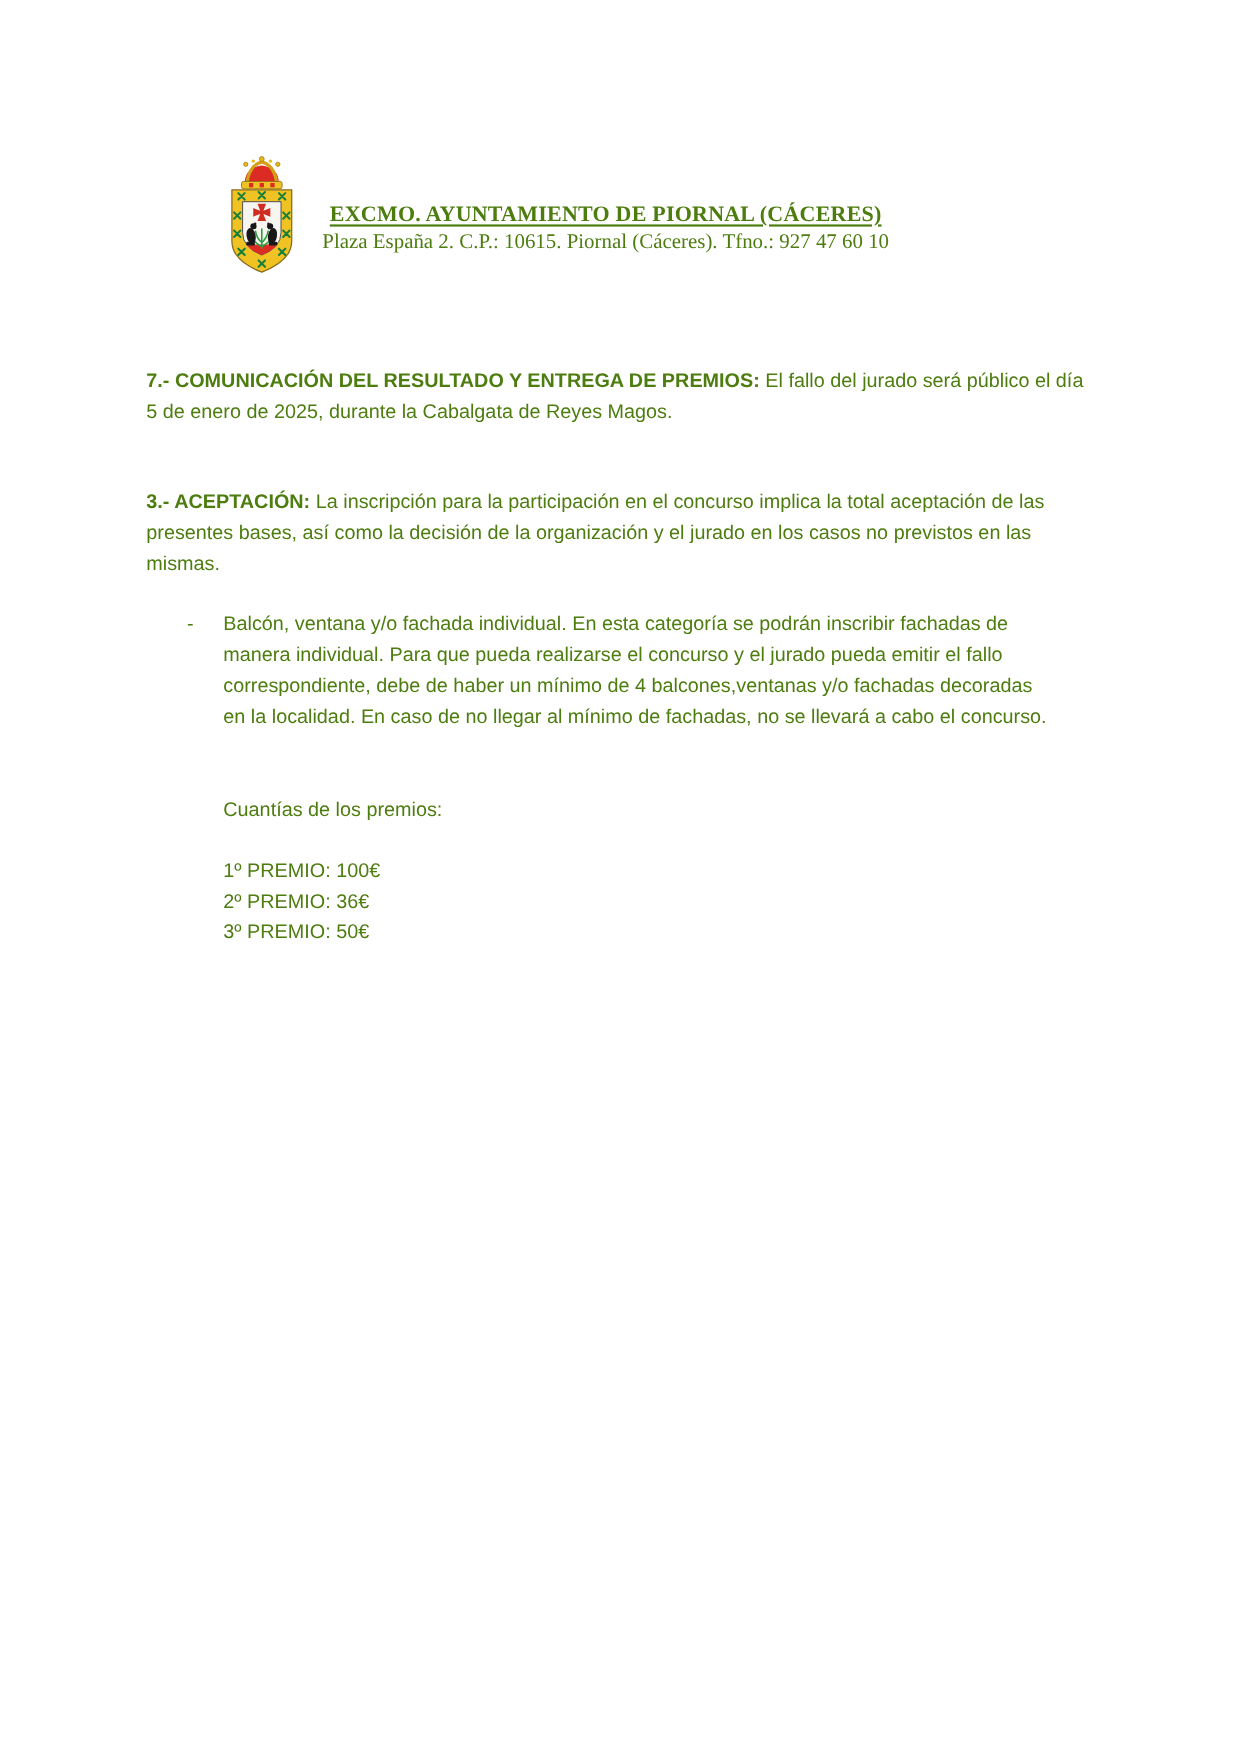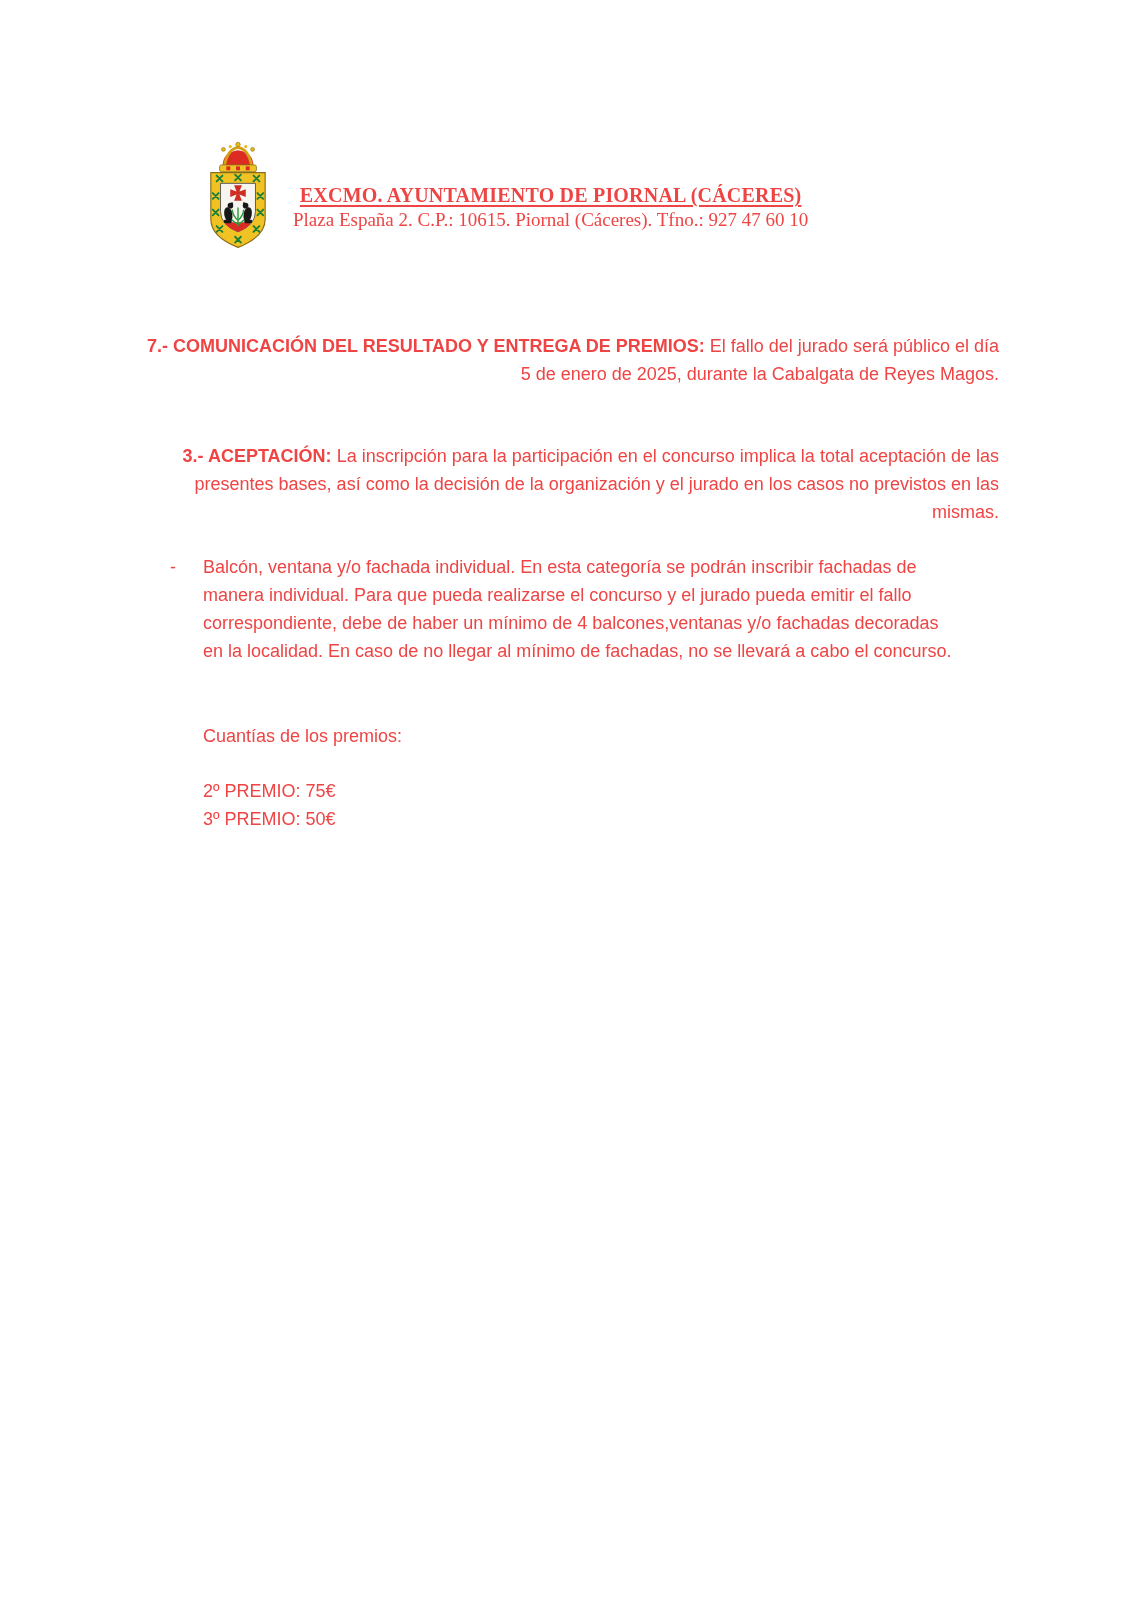--- a/index.html
+++ b/index.html
@@ -9,21 +9,21 @@
   }
   .page {
     position: relative;
     width: 1132px;
     height: 1600px;
     margin: 0 auto;
     background: #ffffff;
     box-sizing: border-box;
     padding: 138px 133px 0 133px;
     font-family: "Liberation Sans", sans-serif;
-    color: #ef4444;
+    color: #4d7c0f;
     overflow: hidden;
   }
   
   .doc-header {
     display: flex;
     align-items: flex-start;
     height: 115px;
   }
   .crest {
     flex: none;
@@ -52,21 +52,21 @@
     font-family: "Liberation Serif", serif;
     font-size: 19px;
     line-height: 25px;
     white-space: nowrap;
   }
   
   .doc-body {
     font-size: 18px;
     line-height: 28px;
   }
-  .para { margin: 0; text-align: right; }
+  .para { margin: 0; }
   .heading { font-weight: bold; white-space: pre-wrap; }
   .body-text { white-space: pre-wrap; }
   .para-7 { margin-top: 79px; }
   .para-8 { margin-top: 54px; }
   .para-9 { margin-top: 81px; }
   .bullet {
     margin-top: 27px;
     display: flex;
     padding-left: 37px;
   }
@@ -169,18 +169,19 @@
 
 
     <div class="bullet">
       <span class="bullet-marker">-</span>
       <span class="bullet-text">Balcón, ventana y/o fachada individual. En esta categoría se podrán inscribir fachadas de manera individual. Para que pueda realizarse el concurso y el jurado pueda emitir el fallo correspondiente, debe de haber un mínimo de 4 balcones,ventanas y/o fachadas decoradas en la localidad. En caso de no llegar al mínimo de fachadas, no se llevará a cabo el concurso.</span>
     </div>
 
     <p class="prizes-intro">Cuantías de los premios:</p>
 
     <div class="prize-lines">
-      <div class="prize-line">2º PREMIO: 75€</div>
+      <div class="prize-line">1º PREMIO: 100€</div>
+      <div class="prize-line">2º PREMIO: 36€</div>
       <div class="prize-line">3º PREMIO: 50€</div>
     </div>
 
   </main>
 </div>
 
 </body></html>

